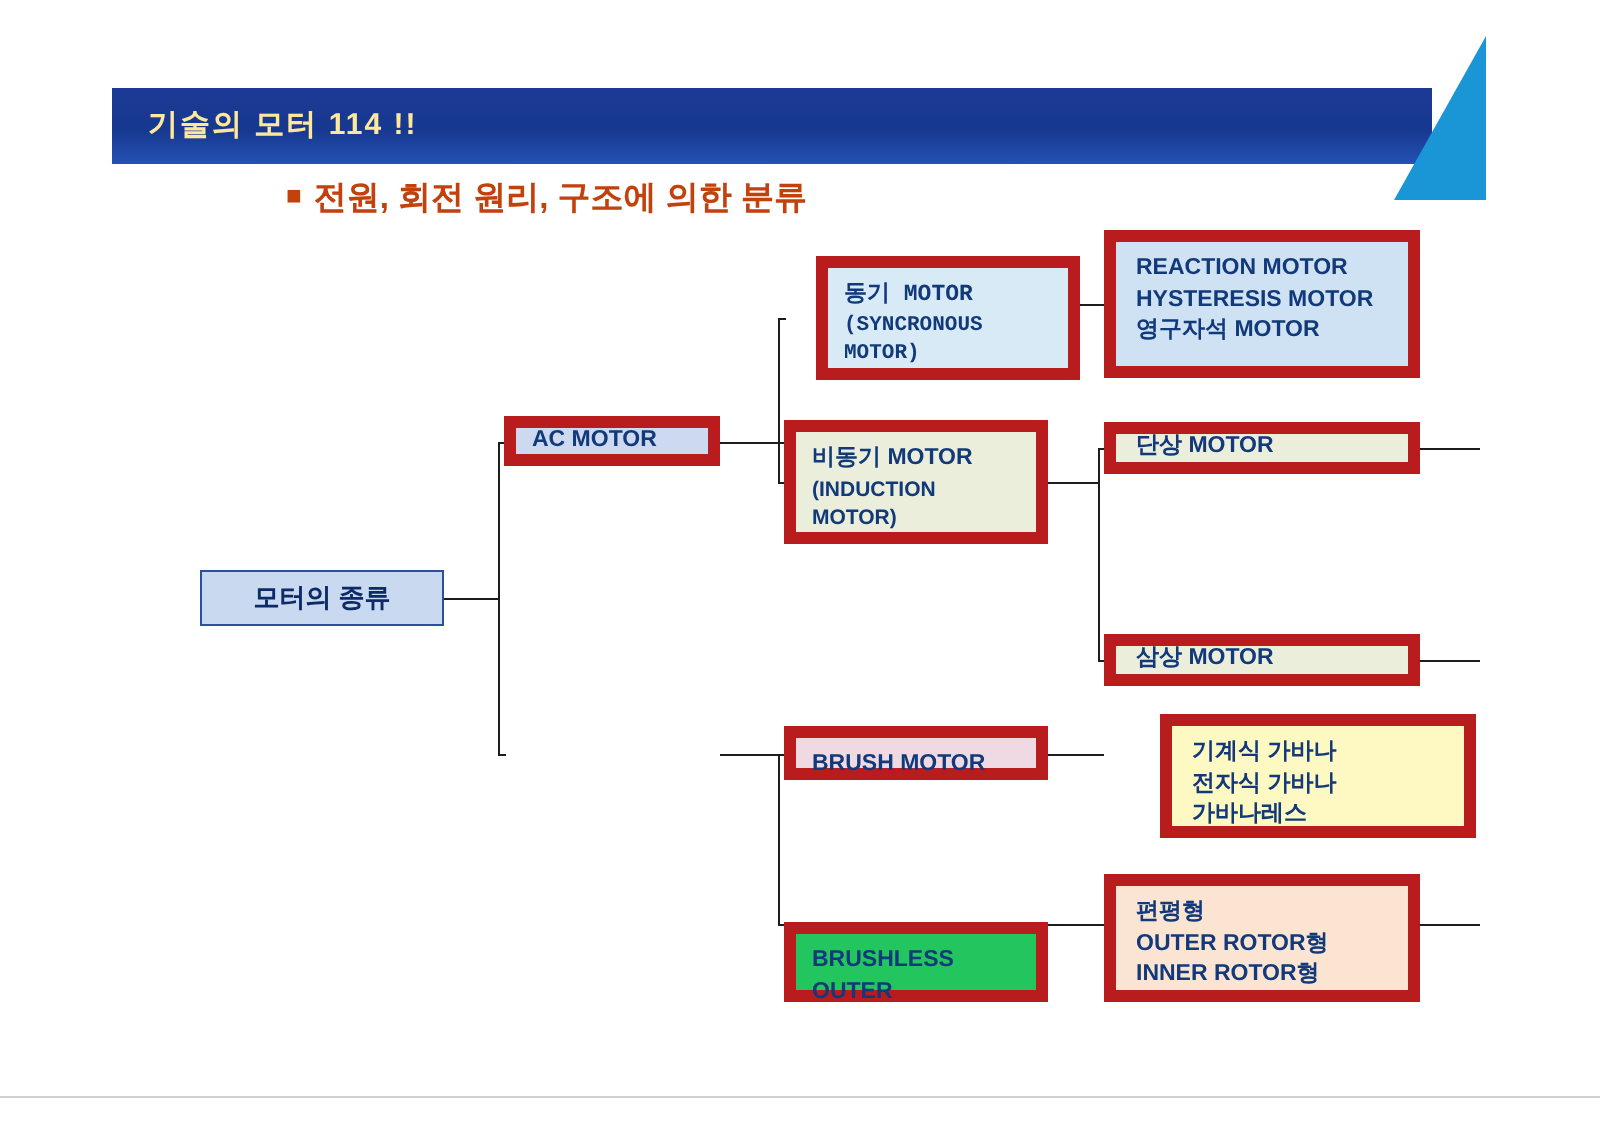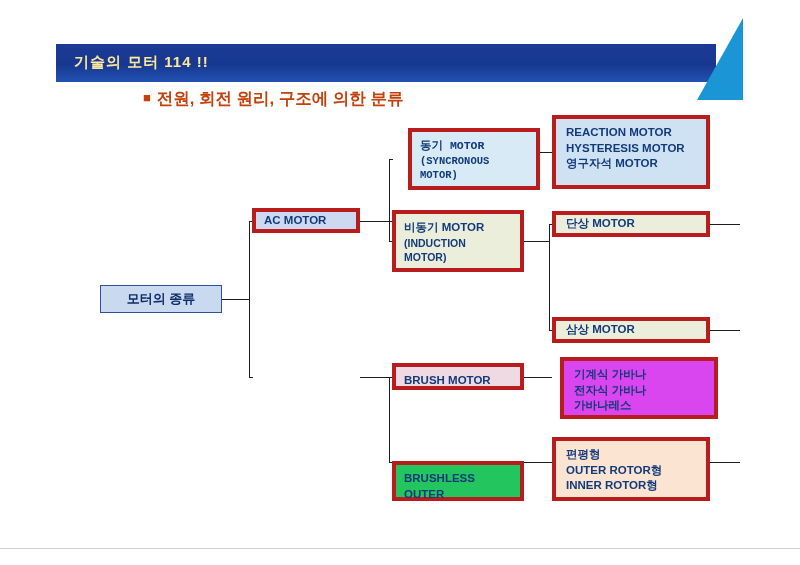--- a/index.html
+++ b/index.html
@@ -72,21 +72,21 @@
   .subtitle .bullet {
     font-size: 13px;
     vertical-align: 2px;
     margin-right: 6px;
   }
 
   
   .box {
     position: absolute;
     box-sizing: border-box;
-    border: 4px solid #b91c1c;
+    border: 6px solid #b91c1c;
     font-weight: bold;
     color: #123a7a;
     line-height: 1.35;
   }
   .box .ln {
     display: block;
     white-space: nowrap;
   }
 
   .root-box {
@@ -158,22 +158,22 @@
     left: 552px; top: 211px; height: 26px;
     background: #eceedc;
     display: flex; align-items: center;
   }
   #three-phase-box {
     left: 552px; top: 317px; height: 26px;
     background: #eceedc;
     display: flex; align-items: center;
   }
   #mech-box {
-    left: 560px; top: 357px; height: 62px;
-    background: #d946ef;
+    left: 580px; top: 357px; height: 62px;
+    background: #fef9c3;
   }
   #flat-box {
     left: 552px; top: 437px; height: 64px;
     background: #fbe4d2;
   }
 
   
   .ln-h, .ln-v {
     position: absolute;
     background: #1d1d1d;

